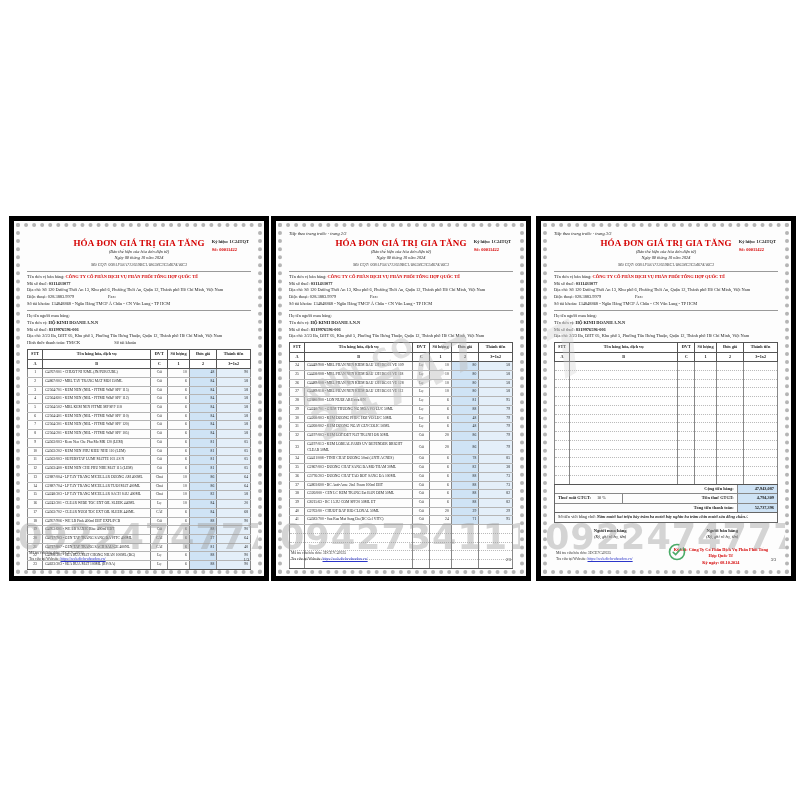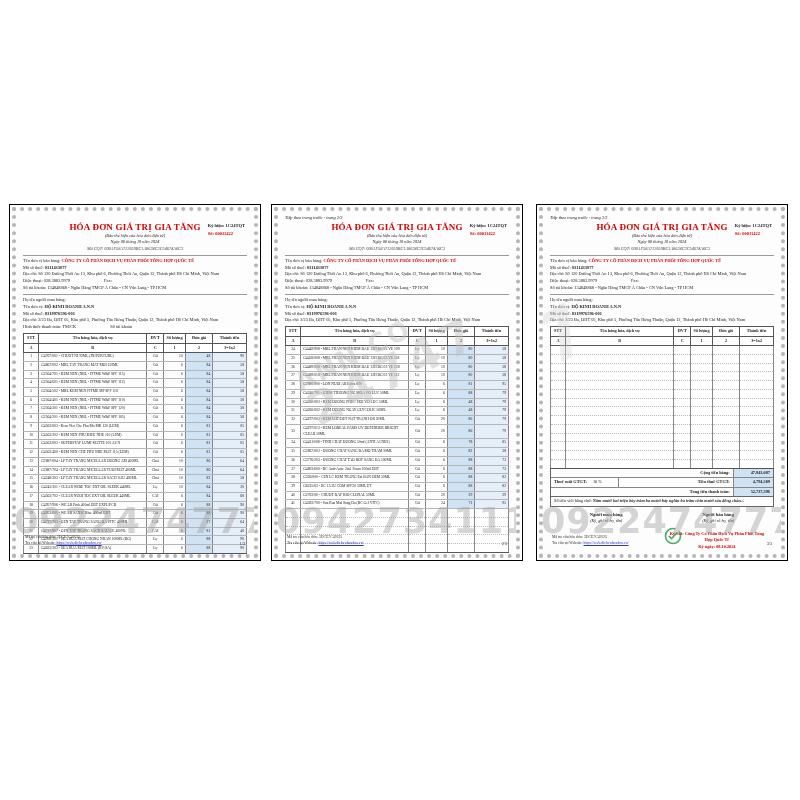--- a/index.html
+++ b/index.html
@@ -1,19 +1,19 @@
 <!DOCTYPE html>
 <html><head>
 <meta charset="utf-8">
 <style>
   html,body{margin:0;padding:0;background:#ffffff;}
   body{width:800px;height:800px;position:relative;font-family:"Liberation Serif",serif;color:#1a1a1a;}
   .canvas{position:absolute;inset:0;background:#fff;overflow:hidden;}
 
-  .page{position:absolute;top:204px;width:250px;height:355px;background:#fff;border:1px solid #000000;box-sizing:content-box;}
+  .page{position:absolute;top:216px;width:250px;height:355px;background:#fff;border:5px solid #000000;box-sizing:content-box;}
   .p1{left:9px;} .p2{left:271px;} .p3{left:536px;}
   .deco{position:absolute;inset:2px;border:4px dotted #b5b5b5;background:#fdfdfd;}
   .content{position:absolute;inset:0;padding:4px 7px 3px 7px;overflow:hidden;font-size:4.4px;line-height:1.55;}
 
   .cont-note{font-style:italic;font-size:4.4px;height:6px;color:#222;}
   .hdr{position:relative;text-align:center;margin-top:1px;}
   .title{margin:0;font-size:9px;letter-spacing:.2px;color:#d40000;font-weight:bold;line-height:1.2;}
   .sub{font-style:italic;font-size:4.3px;color:#222;}
   .cqt{color:#444;}
   .hdr-r{position:absolute;right:2px;top:0;text-align:left;font-size:4.5px;line-height:1.7;}

